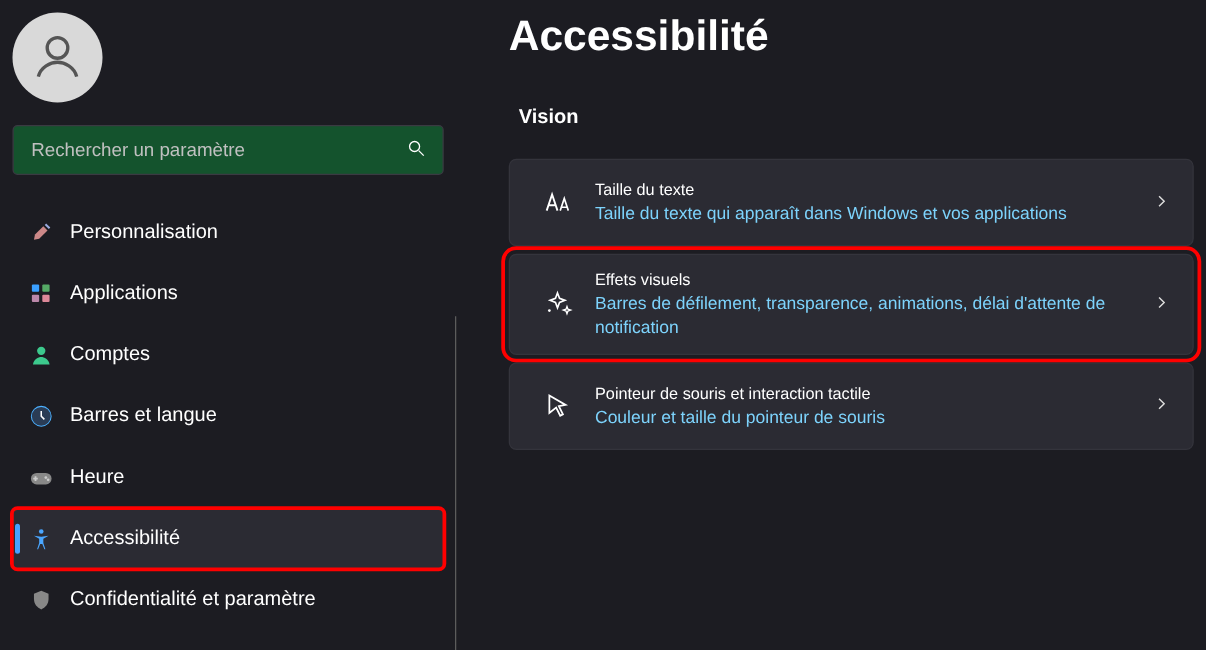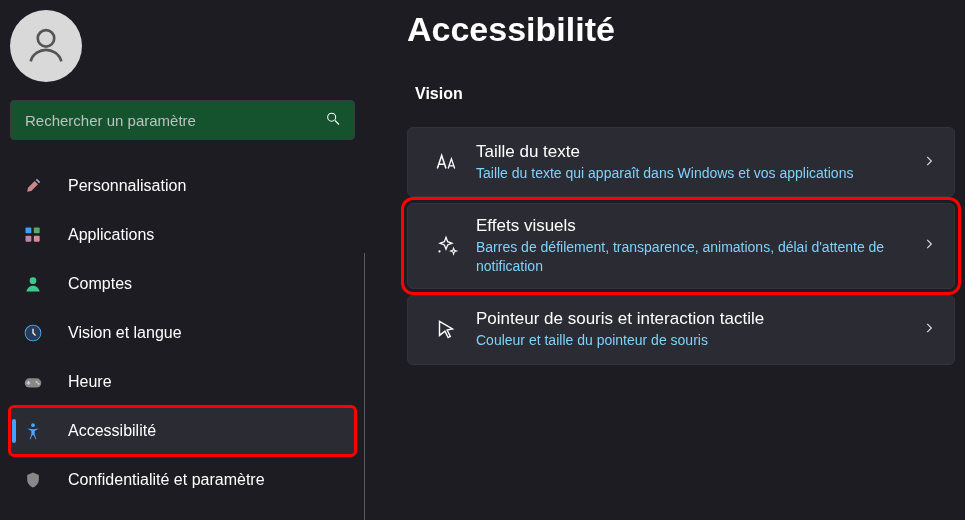--- a/index.html
+++ b/index.html
@@ -58,21 +58,21 @@
   }
 
   .nav {
     display: flex;
     flex-direction: column;
     gap: 1px;
   }
   .nav-item {
     display: flex;
     align-items: center;
-    gap: 24px;
+    gap: 12px;
     height: 48px;
     padding: 0 12px;
     border-radius: 4px;
     cursor: pointer;
     font-size: 16px;
     text-align: right;
   }
   .nav-item.selected {
     background: #2b2b33;
     position: relative;
@@ -147,21 +147,21 @@
     display: flex;
     align-items: center;
     justify-content: center;
     color: #e8e8e8;
   }
   .card-text {
     flex: 1;
     padding: 0 6px;
   }
   .card-title {
-    font-size: 17px;
+    font-size: 13px;
     color: #fff;
     margin-bottom: 2px;
   }
   .card-sub {
     font-size: 14px;
     color: #7dd3fc;
     line-height: 1.35;
   }
   .chevron {
     color: #e0e0e0;
@@ -228,21 +228,21 @@
     </div>
 
     <div class="nav-item">
       <span class="ico">
         <svg width="20" height="20" viewBox="0 0 24 24">
             <circle cx="12" cy="12" r="9" fill="none" stroke="#4cb0ff" stroke-width="2"></circle>
             <circle cx="12" cy="12" r="9" fill="#2a3c55"></circle>
             <path d="M12 7v5l3 3" stroke="#fff" stroke-width="1.5" fill="none"></path>
           </svg>
       </span>
-      <span class="nav-label">Vision et langue</span>
+      <span class="nav-label">Barres et langue</span>
     </div>
 
     <div class="nav-item">
       <span class="ico">
         <svg width="22" height="22" viewBox="0 0 24 24">
             <rect x="3" y="8" width="18" height="10" rx="5" fill="#888"></rect>
             <circle cx="16" cy="12" r="1.2" fill="#ccc"></circle>
             <circle cx="18" cy="14" r="1.2" fill="#ccc"></circle>
             <path d="M7 11v4M5 13h4" stroke="#ccc" stroke-width="1.6"></path>
           </svg>

